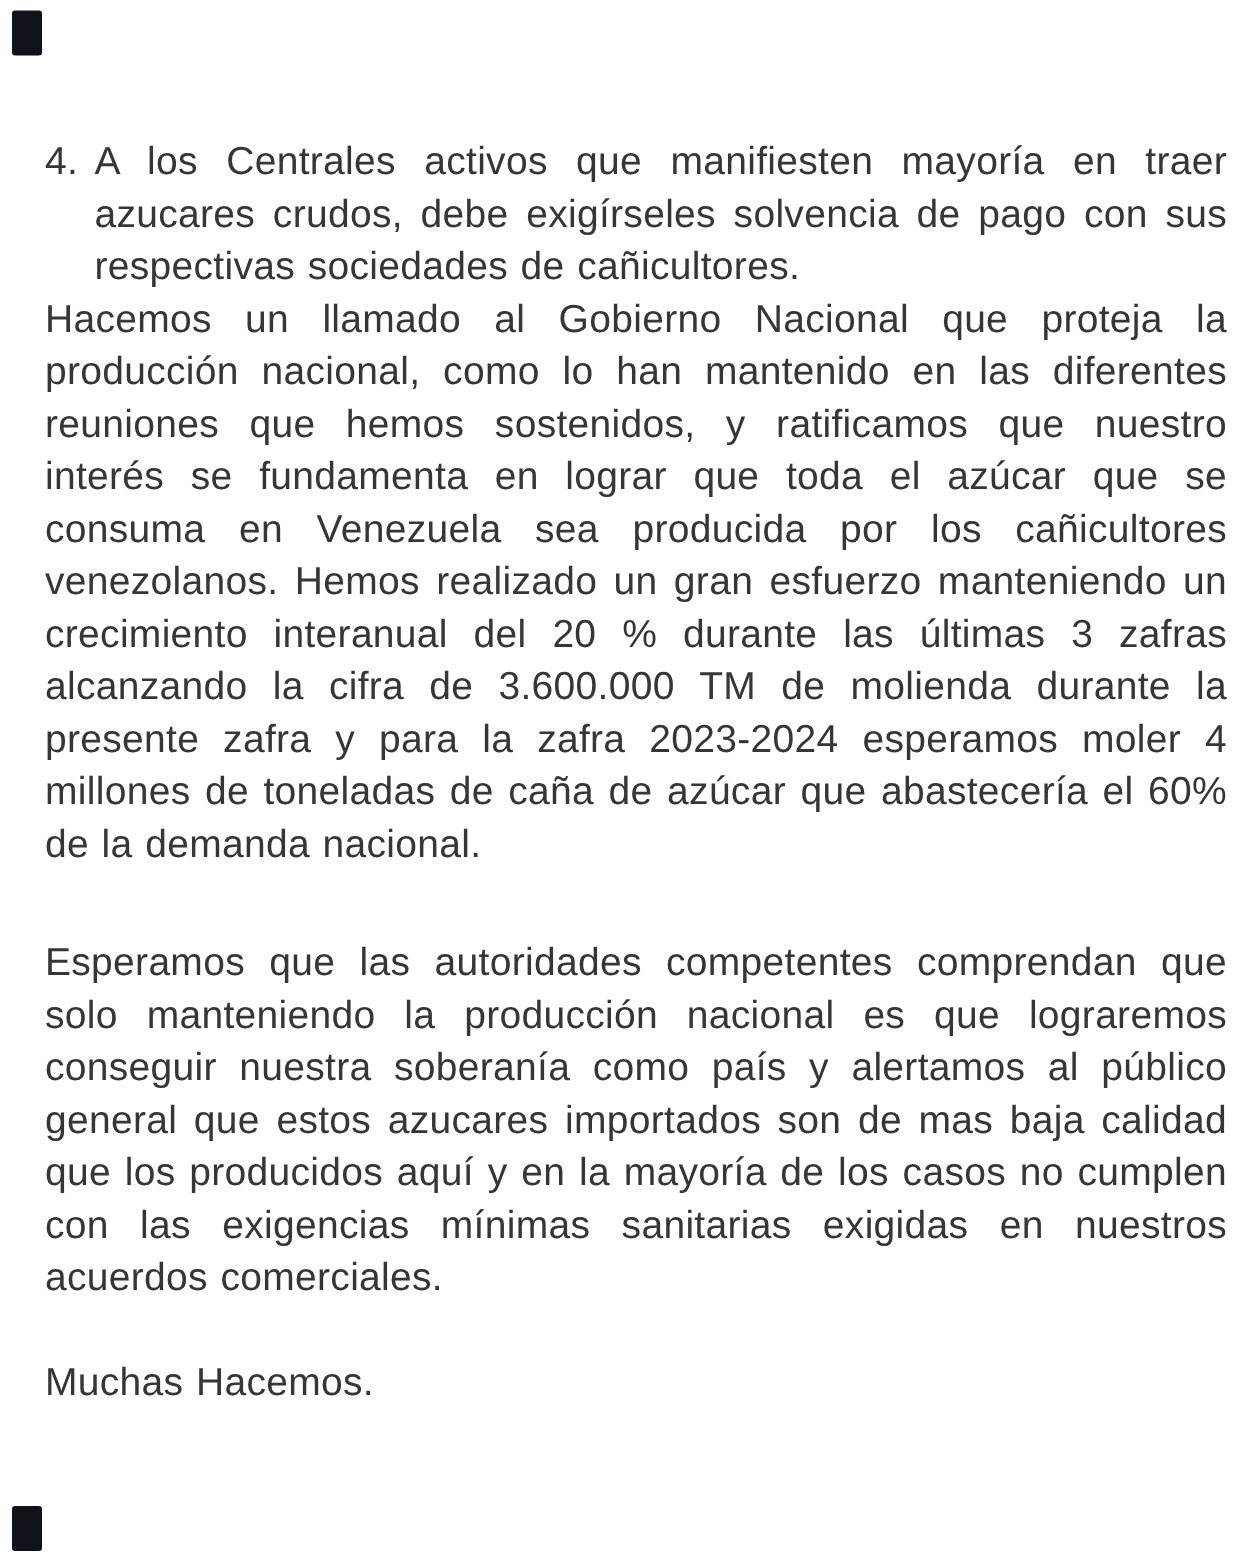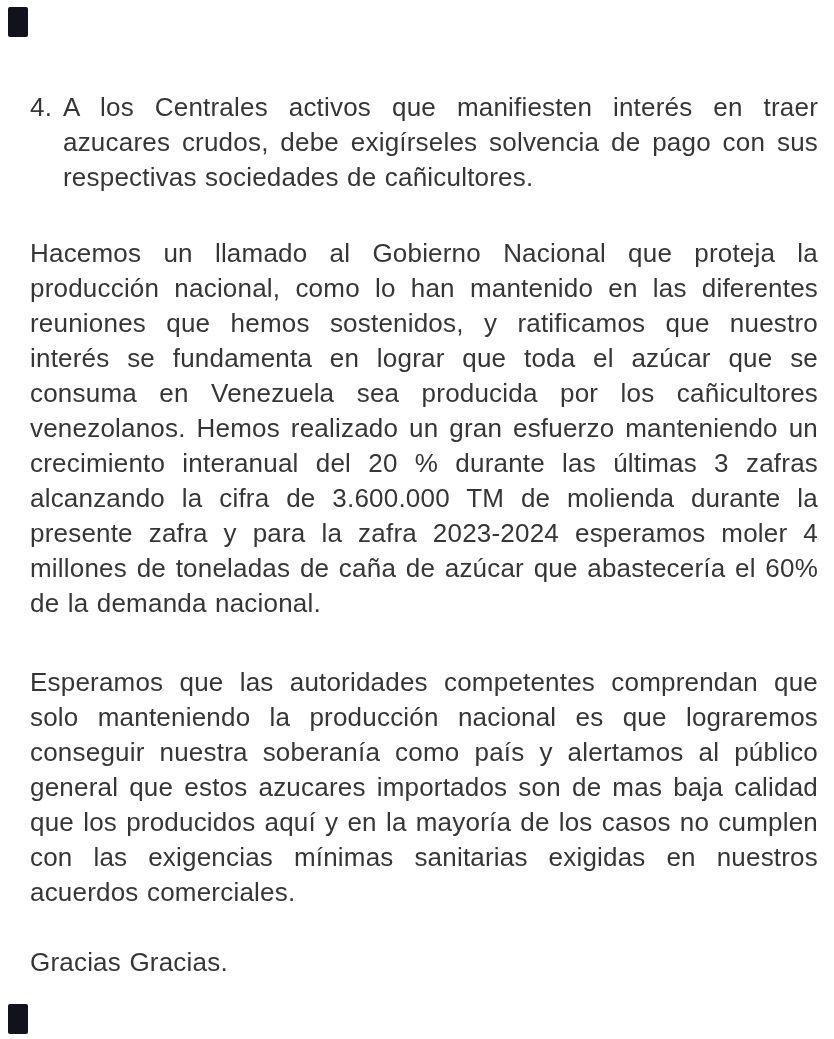--- a/index.html
+++ b/index.html
@@ -49,44 +49,44 @@
   }
   .list-item .item-text {
     flex: 1;
     margin: 0;
     text-align: justify;
   }
   .para {
     margin: 0;
     text-align: justify;
   }
-  .para-1 { margin-top: 41px; }
+  .para-1 { }
   .para-2 { margin-top: 44px; }
   .closing {
     margin-top: 35px;
     text-align: left;
   }
 </style>
 </head>
 <body>
 
 <div class="page">
 
   <div class="corner-mark top"></div>
 
   <div class="content">
 
     <div class="list-item">
       <span class="num">4.</span>
-      <p class="item-text">A los Centrales activos que manifiesten interés en traer azucares crudos, debe exigírseles solvencia de pago con sus respectivas sociedades de cañicultores.</p>
+      <p class="item-text">A los Centrales activos que manifiesten mayoría en traer azucares crudos, debe exigírseles solvencia de pago con sus respectivas sociedades de cañicultores.</p>
     </div>
 
     <p class="para para-1">Hacemos un llamado al Gobierno Nacional que proteja la producción nacional, como lo han mantenido en las diferentes reuniones que hemos sostenidos, y ratificamos que nuestro interés se fundamenta en lograr que toda el azúcar que se consuma en Venezuela sea producida por los cañicultores venezolanos. Hemos realizado un gran esfuerzo manteniendo un crecimiento interanual del 20 % durante las últimas 3 zafras alcanzando la cifra de 3.600.000 TM de molienda durante la presente zafra y para la zafra 2023-2024 esperamos moler 4 millones de toneladas de caña de azúcar que abastecería el 60% de la demanda nacional.</p>
 
     <p class="para para-2">Esperamos que las autoridades competentes comprendan que solo manteniendo la producción nacional es que lograremos conseguir nuestra soberanía como país y alertamos al público general que estos azucares importados son de mas baja calidad que los producidos aquí y en la mayoría de los casos no cumplen con las exigencias mínimas sanitarias exigidas en nuestros acuerdos comerciales.</p>
 
-    <p class="para closing">Gracias Gracias.</p>
+    <p class="para closing">Muchas Hacemos.</p>
 
   </div>
 
   <div class="corner-mark bottom"></div>
 
 </div>
 
 </body></html>

